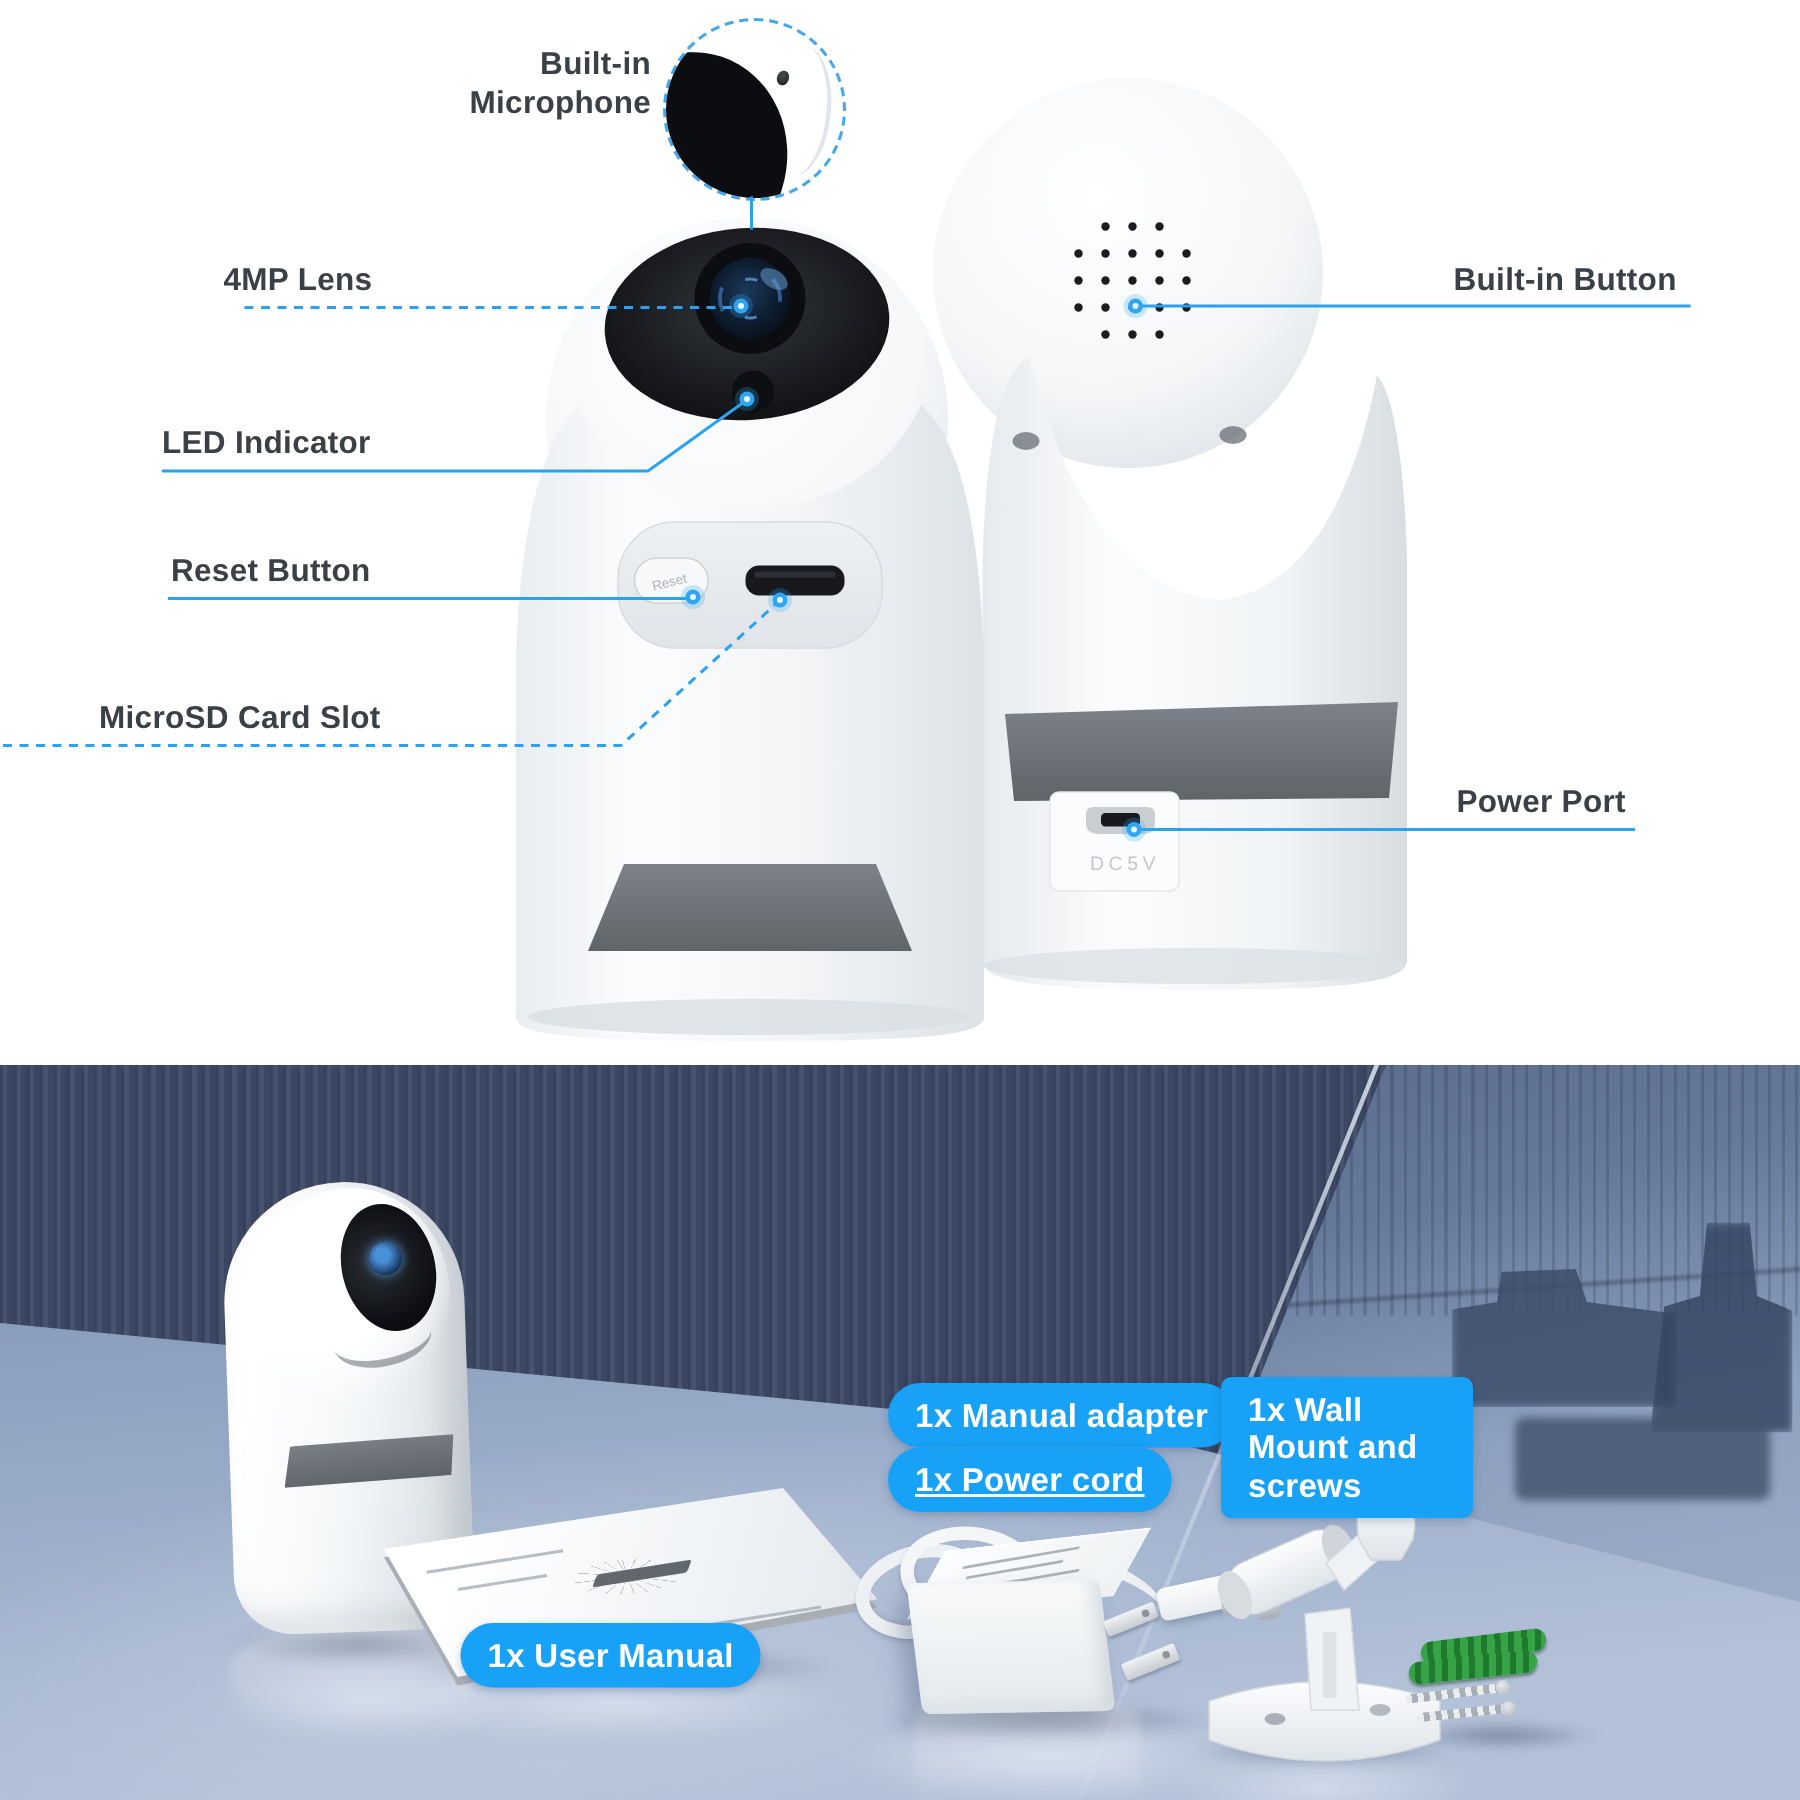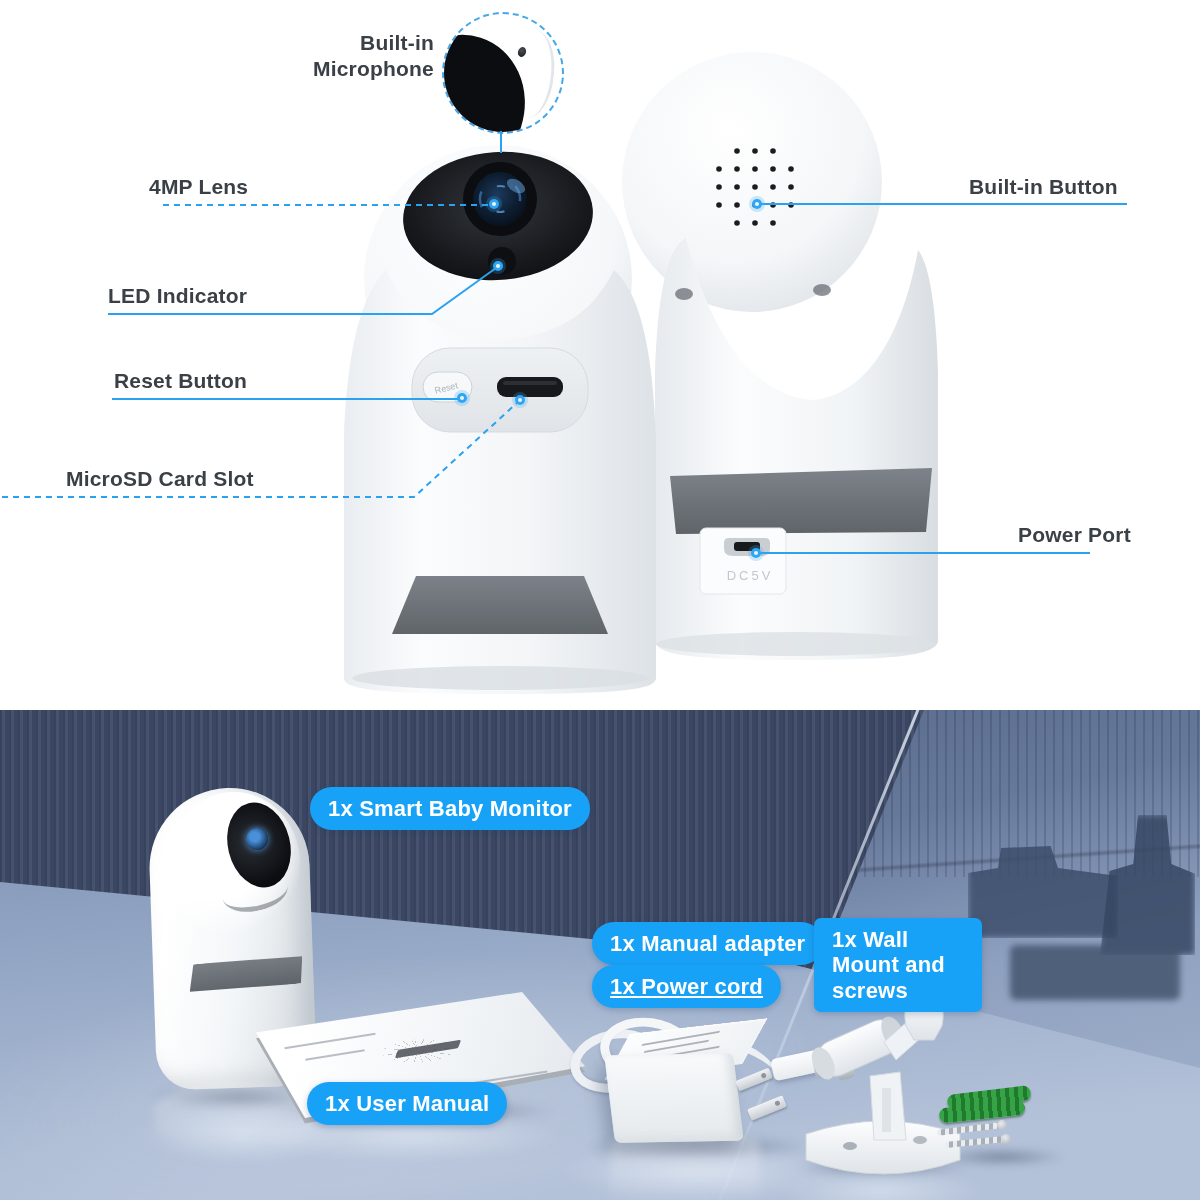--- a/index.html
+++ b/index.html
@@ -303,21 +303,21 @@
           </g>
       </g>
     </svg>
 
     <div class="callout-label wrap" style="left:294px;top:30px;width:140px;text-align:right;">Built-in Microphone</div>
     <div class="callout-label" style="left:149px;top:174px;">4MP Lens</div>
     <div class="callout-label" style="left:108px;top:283px;">LED Indicator</div>
     <div class="callout-label" style="left:114px;top:368px;">Reset Button</div>
     <div class="callout-label" style="left:66px;top:466px;">MicroSD Card Slot</div>
     <div class="callout-label" style="left:969px;top:174px;">Built-in Button</div>
-    <div class="callout-label" style="left:1018px;top:522px;">Power Port</div>
+    <div class="callout-label" style="left:971px;top:522px;">Power Port</div>
   </div>
 
   <div class="bottom-section">
     <div class="bs-wall"></div>
     <div class="bs-glass">
       <div class="glass-stripes"></div>
       <div class="glass-horizon"></div>
       <div class="sil sil-1"></div>
       <div class="sil sil-2"></div>
       <div class="sil sil-3"></div>
@@ -406,19 +406,18 @@
 
     <div class="item anchors">
       <div class="anchor" style="left:12px;top:2px;width:84px;transform:rotate(-7deg);"></div>
       <div class="anchor" style="left:4px;top:16px;width:86px;transform:rotate(-6deg);"></div>
       <div class="screw" style="left:2px;top:38px;width:64px;transform:rotate(-7deg);"></div>
       <div class="screw-head" style="left:62px;top:32px;"></div>
       <div class="screw" style="left:10px;top:51px;width:60px;transform:rotate(-6deg);"></div>
       <div class="screw-head" style="left:66px;top:46px;"></div>
     </div>
 
-    <div class="pill" style="left:310px;top:77px;">1x Smart Baby Monitor</div>
     <div class="pill" style="left:592px;top:212px;">1x Manual adapter</div>
     <div class="pill" style="left:592px;top:255px;text-decoration:underline;">1x Power cord</div>
     <div class="pill multiline" style="left:814px;top:208px;">1x Wall Mount and screws</div>
     <div class="pill" style="left:307px;top:372px;">1x User Manual</div>
   </div>
 </div>
 
 </body></html>

